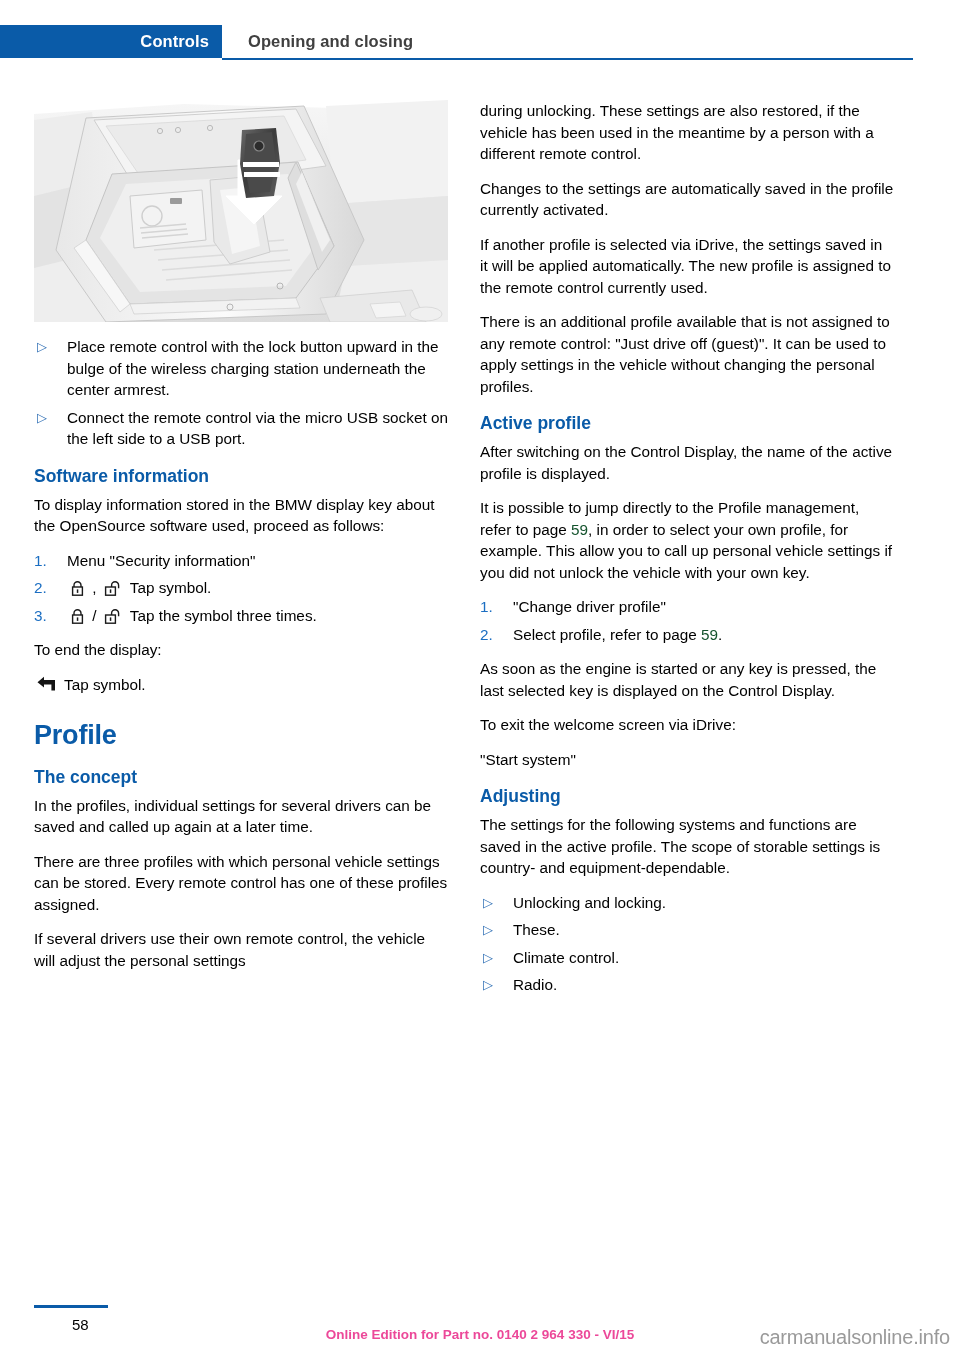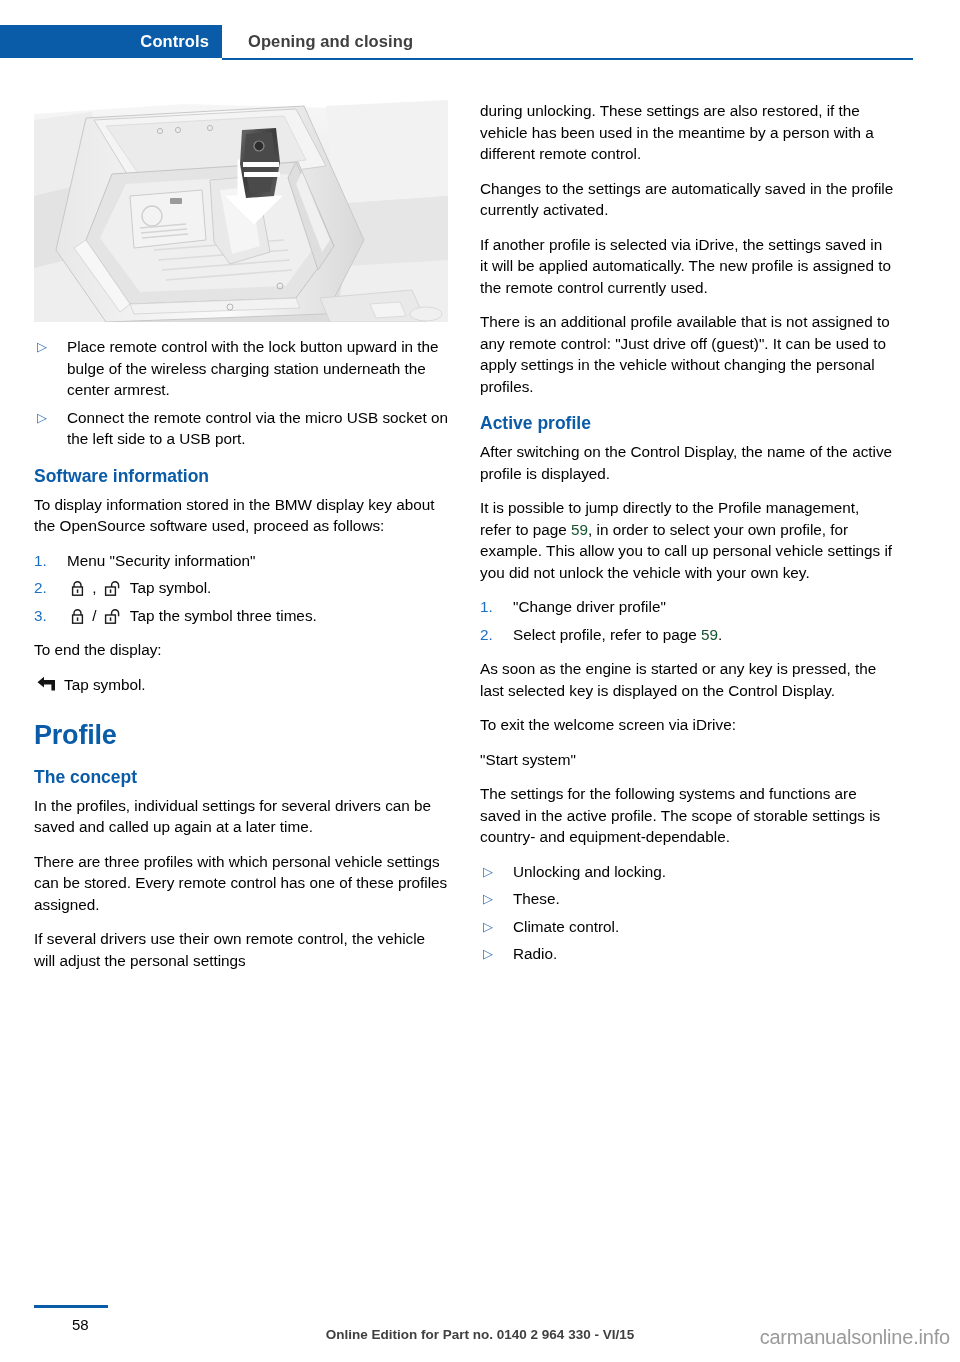--- a/index.html
+++ b/index.html
@@ -164,21 +164,21 @@
     color: #000000;
   }
   .footer-edition {
     position: absolute;
     left: 0;
     top: 1327px;
     width: 960px;
     text-align: center;
     font-size: 13.5px;
     font-weight: bold;
-    color: #404040;
+    color: #ec4899;
   }
   .watermark {
     position: absolute;
     right: 10px;
     top: 1326px;
     font-size: 20px;
     color: #9a9a9a;
     letter-spacing: -0.2px;
   }
 </style>
@@ -377,20 +377,21 @@
     <li>
       <span class="step-num">2.</span>
       <span>Select profile, refer to page </span><a class="xref" href="#" style="text-decoration:none">59</a><span>.</span>
     </li>
   </ol>
 
   <p class="body">As soon as the engine is started or any key is pressed, the last selected key is displayed on the Control Display.</p>
   <p class="body">To exit the welcome screen via iDrive:</p>
   <p class="body">"Start system"</p>
 
+  <h2 class="section">Adjusting</h2>
   <p class="body">The settings for the following systems and functions are saved in the active profile. The scope of storable settings is country- and equipment-dependable.</p>
 
   <ul class="bullets">
     <li>
       <span class="bullet-marker">▷</span>
       <span>Unlocking and locking.</span>
     </li>
     <li>
       <span class="bullet-marker">▷</span>
       <span>These.</span>

